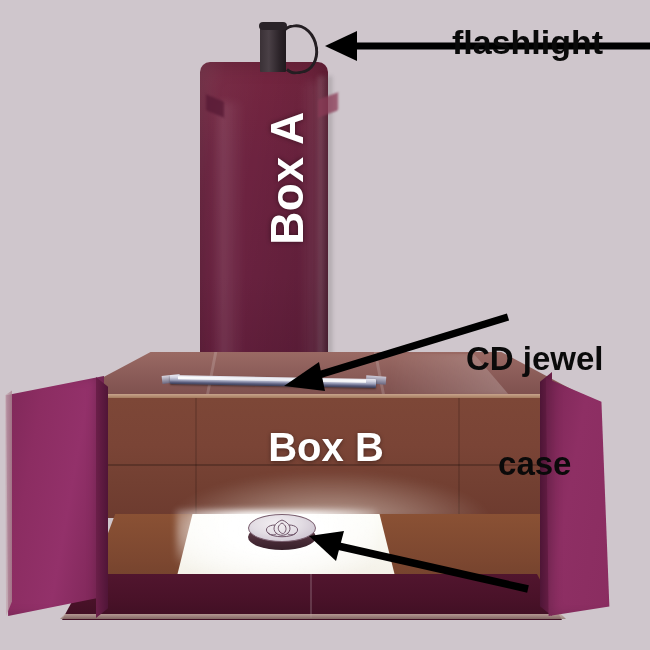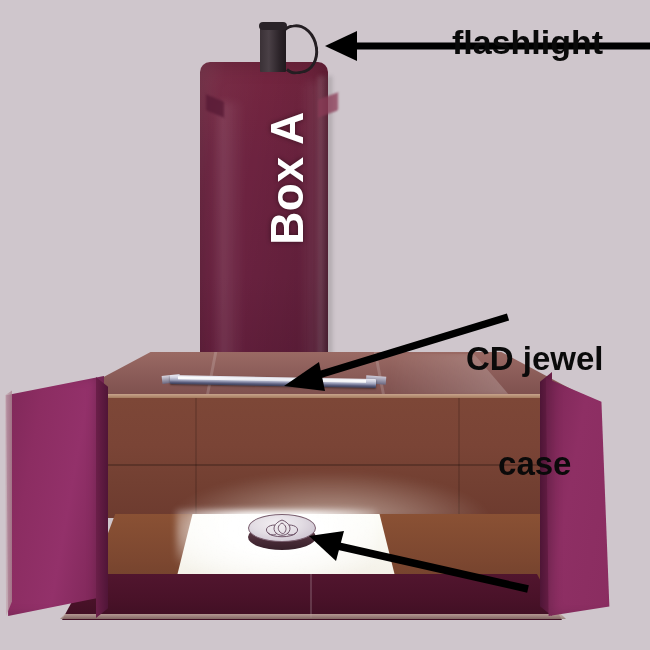--- a/index.html
+++ b/index.html
@@ -358,20 +358,21 @@
     <div id="box-b-top-edge"></div>
 
     <div id="box-b-side-left"></div>
     <div id="box-b-side-right"></div>
 
     <div id="box-b-back"></div>
     <div id="box-b-back-seam"></div>
     <div id="box-b-back-seam2"></div>
     <div id="box-b-back-seam3"></div>
     <div id="box-b-back-glow"></div>
+    <div id="box-b-label">Box B</div>
 
     <div id="box-b-floor"></div>
     <div id="box-b-paper"></div>
     <div id="box-b-paper-hotspot"></div>
 
     <div id="box-b-front-flap"></div>
     <div id="box-b-flap-crease"></div>
     <div id="box-b-front-flap-edge"></div>
   </div>
 

